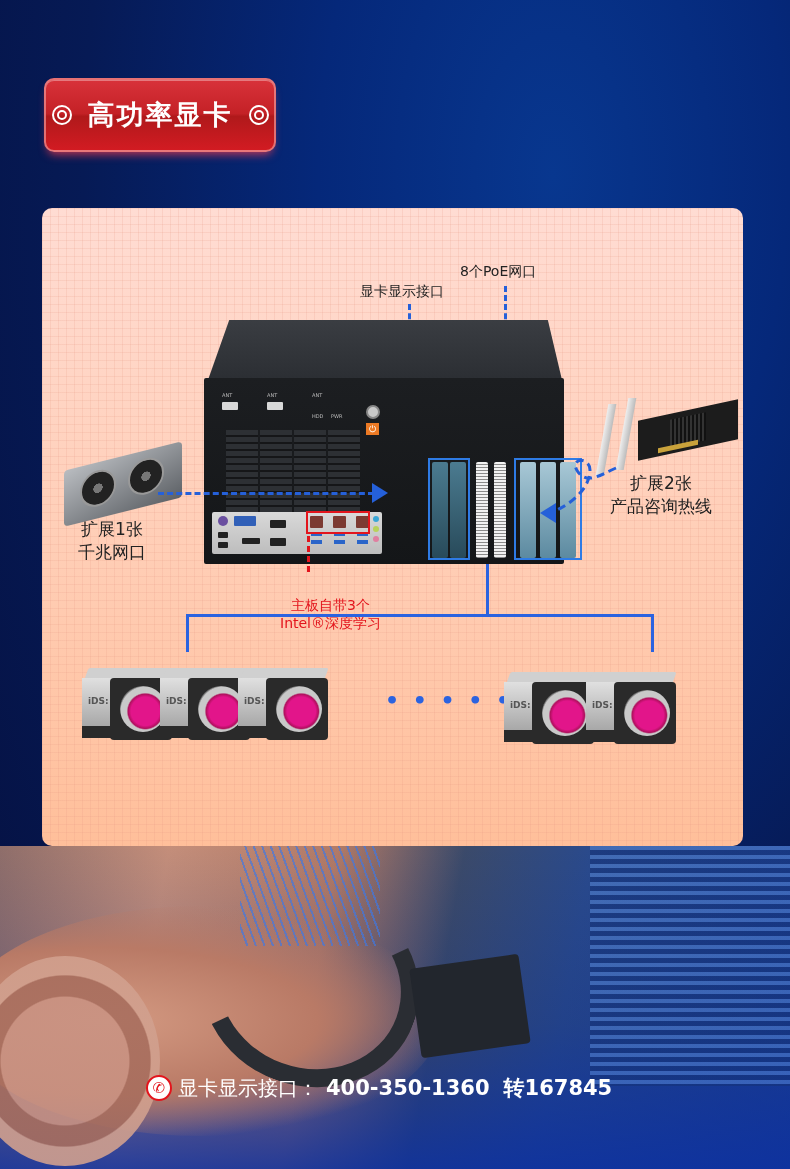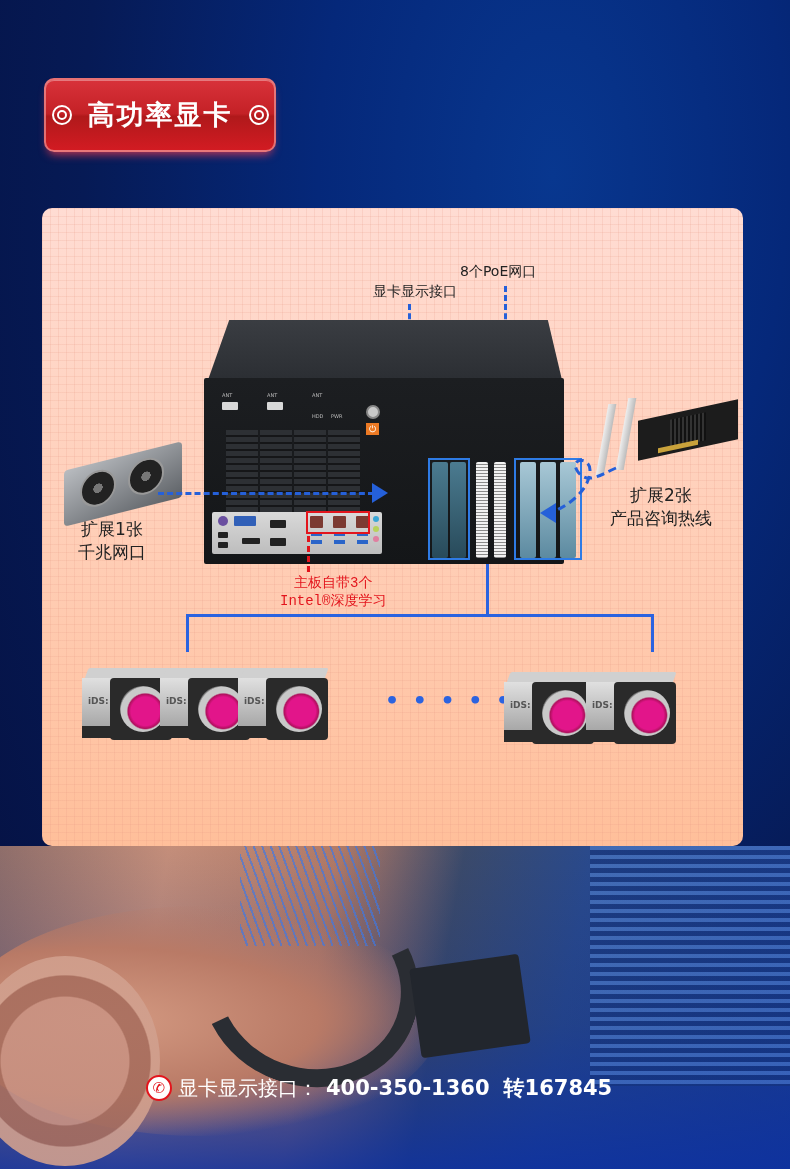--- a/index.html
+++ b/index.html
@@ -161,21 +161,21 @@
 
 <div class="badge">
   <span class="ring"></span>
   <span class="title">高功率显卡</span>
   <span class="ring"></span>
 </div>
 
 <div class="card">
 
   <div class="lbl small" style="left:418px; top:54px;">8个PoE网口</div>
-  <div class="lbl small" style="left:318px; top:74px;margin-left:13px;">显卡显示接口</div>
+  <div class="lbl small" style="left:318px; top:74px;">显卡显示接口</div>
   <div class="vdash" style="left:366px; top:96px; height:172px;"></div>
   <div class="vdash" style="left:462px; top:78px; height:160px;"></div>
 
   <div class="chassis-top"></div>
   <div class="chassis-front">
 
     <div class="fp-text" style="left:18px; top:14px;">ANT</div>
     <div class="fp-usb" style="left:18px; top:24px;"></div>
     <div class="fp-text" style="left:63px; top:14px;">ANT</div>
     <div class="fp-usb" style="left:63px; top:24px;"></div>
@@ -242,27 +242,27 @@
     <div class="poe-bracket" style="left:24px; top:-6px;"></div>
     <div class="poe-pcb">
       <div class="poe-heat"></div>
     </div>
     <div class="poe-fingers"></div>
   </div>
   <svg style="position:absolute; left:496px; top:246px;" width="80" height="70">
     <path d="M78 14 C60 22, 50 30, 40 18 C30 4, 52 2, 52 16 C52 36, 30 52, 14 58" fill="none" stroke="#2560d9" stroke-width="3" stroke-dasharray="8 5"></path>
   </svg>
   <div class="arrow-l" style="left:498px; top:295px;"></div>
-  <div class="lbl" style="left:568px; top:276px;">
+  <div class="lbl" style="left:568px; top:264px;">
     <div>扩展2张</div>
     <div>产品咨询热线</div>
   </div>
 
   <div class="vdash red" style="left:265px; top:328px; height:36px;"></div>
-  <div class="lbl red" style="left:238px; top:366px;font-family:Liberation Mono, monospace;">
+  <div class="lbl red" style="left:238px; top:388px;">
     <div>主板自带3个</div>
     <div>Intel®深度学习</div>
   </div>
 
   <div class="solid" style="left:444px; top:356px; width:3px; height:52px;"></div>
   <div class="solid" style="left:144px; top:406px; width:468px; height:3px;"></div>
   <div class="solid" style="left:144px; top:406px; width:3px; height:38px;"></div>
   <div class="solid" style="left:609px; top:406px; width:3px; height:38px;"></div>
 
   <div class="cam" style="left:40px; top:460px;">

